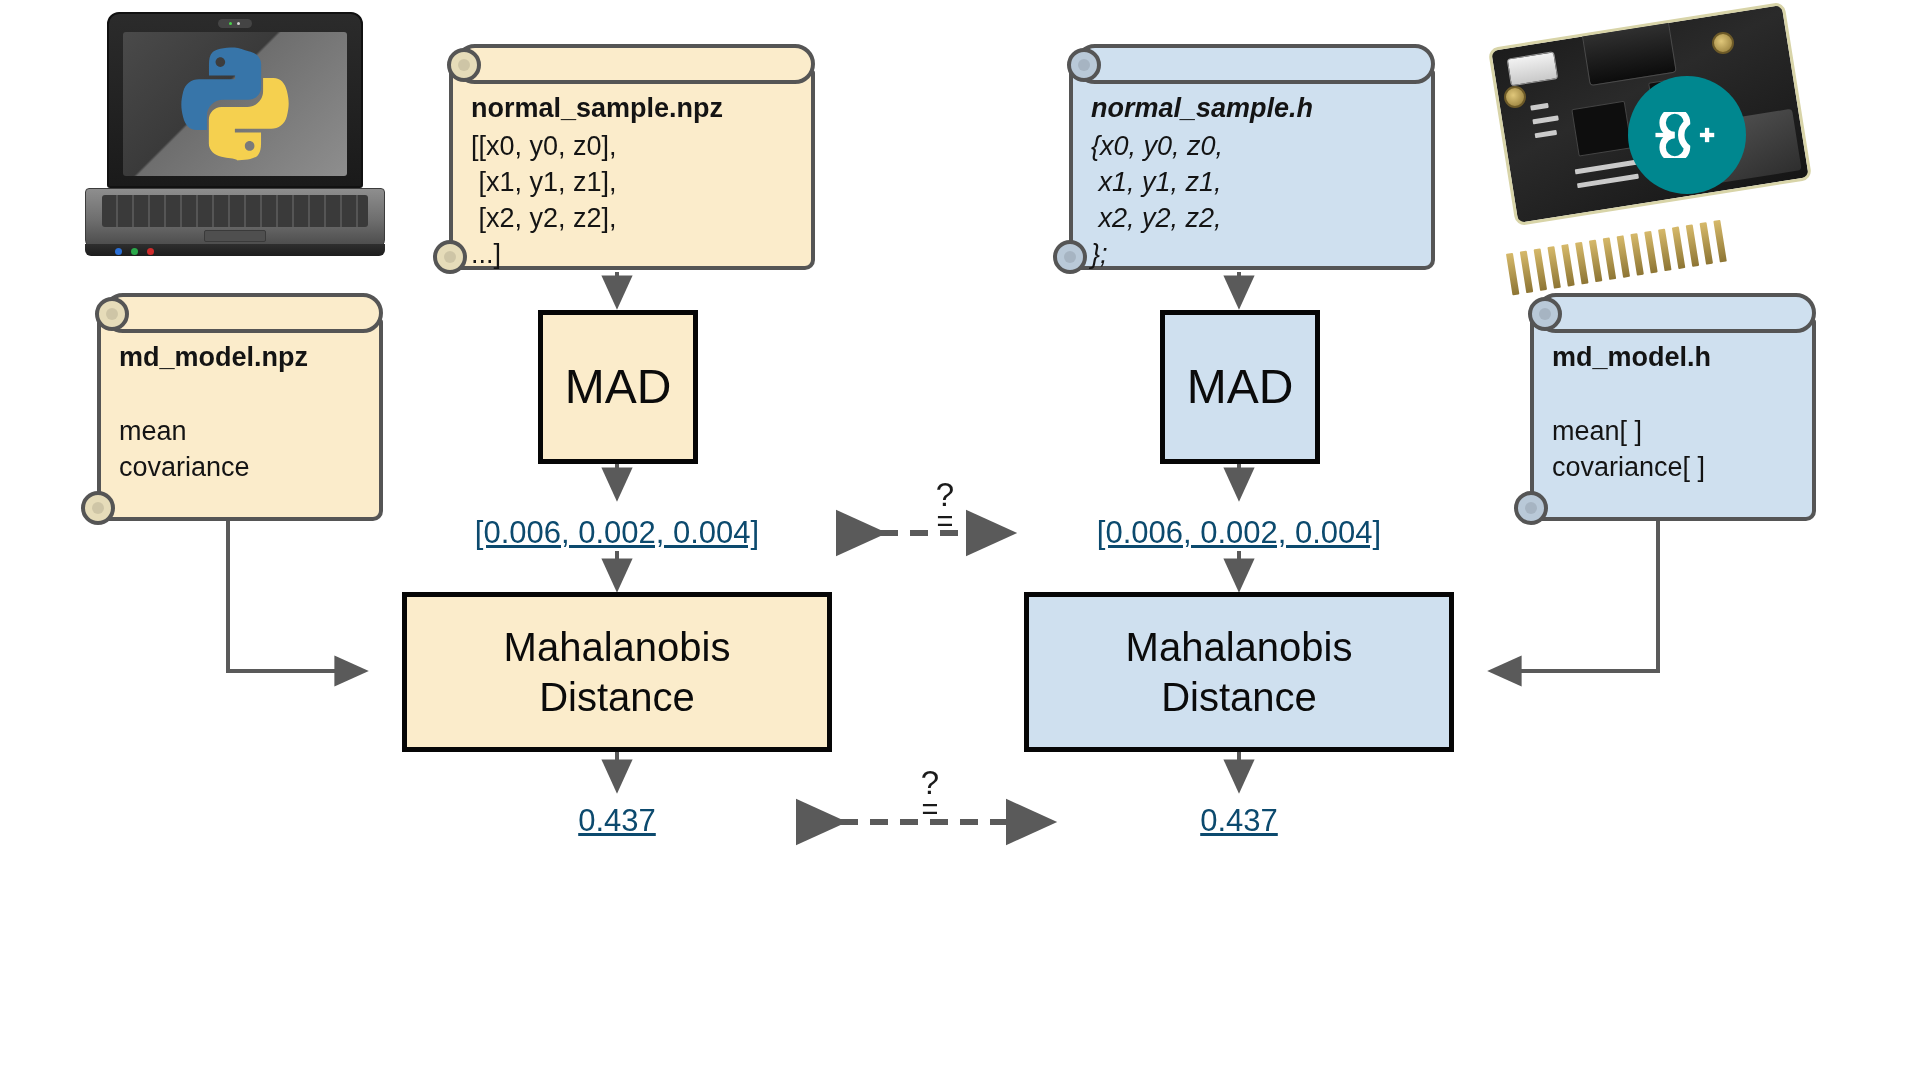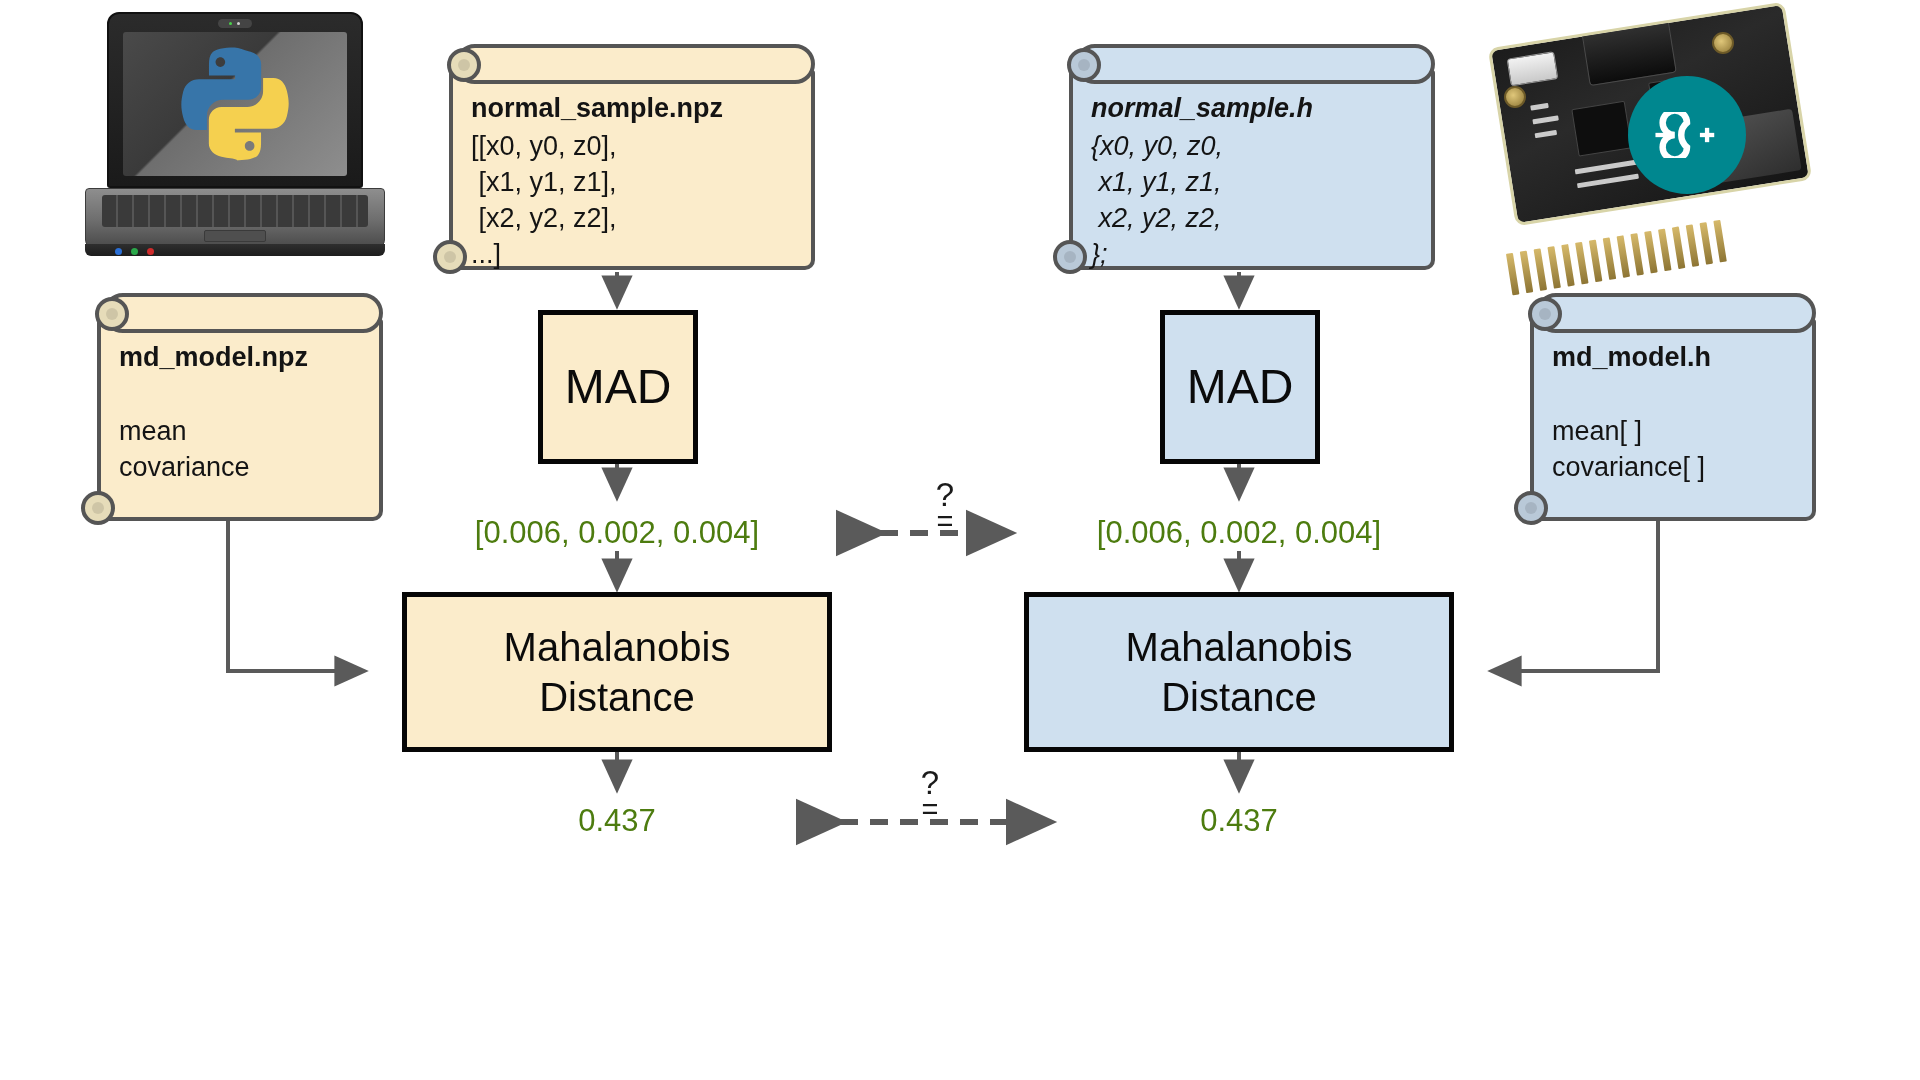--- a/index.html
+++ b/index.html
@@ -113,23 +113,24 @@
   }
   .pbox.tanbx  { background: #fbeccb; }
   .pbox.bluebx { background: #cfe0ef; }
   .pbox .plabel { font-size: 48px; line-height: 46px; }
   .pbox.big .plabel { font-size: 40px; line-height: 50px; }
 
   
   .vlabel {
     position: absolute;
     font-size: 31px;
-    color: #4d7c0f;
+    color: #0c4a6e;
     white-space: nowrap;
     text-align: right;
+    text-decoration: underline;
   }
 
   
   svg.wires {
     position: absolute;
     left: 0; top: 0;
     width: 1920px;
     height: 1080px;
     pointer-events: none;
   }

